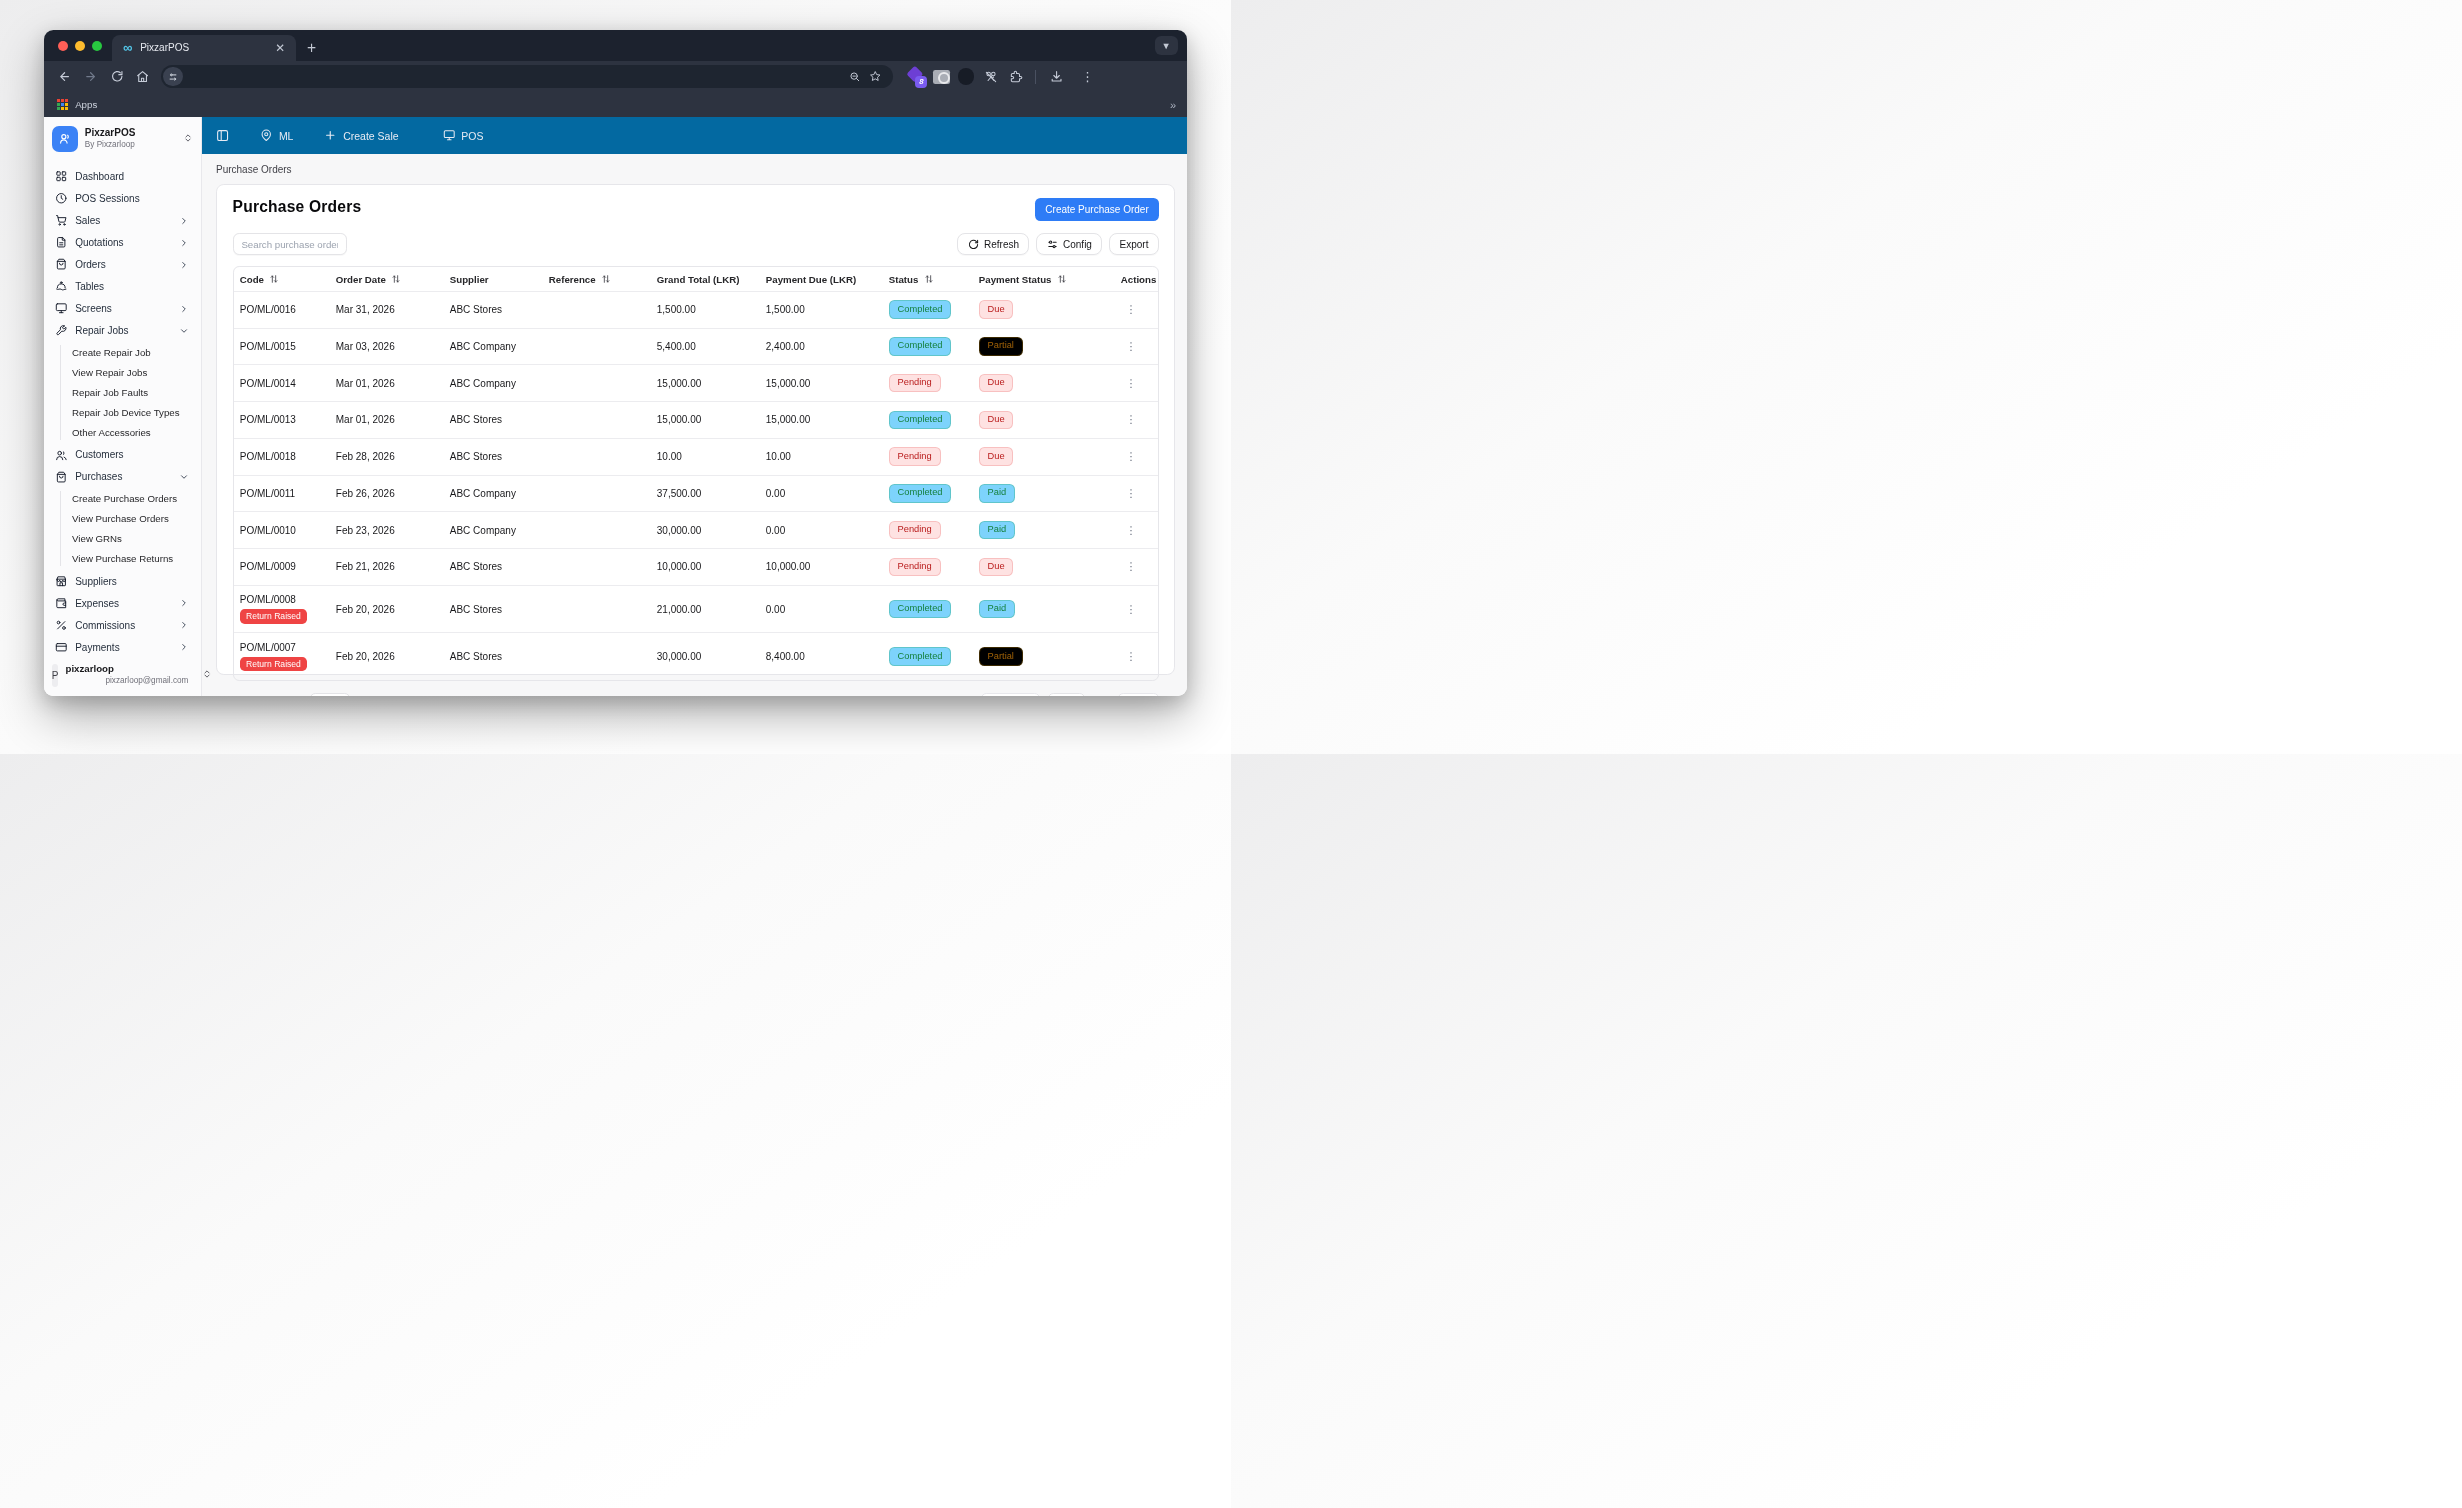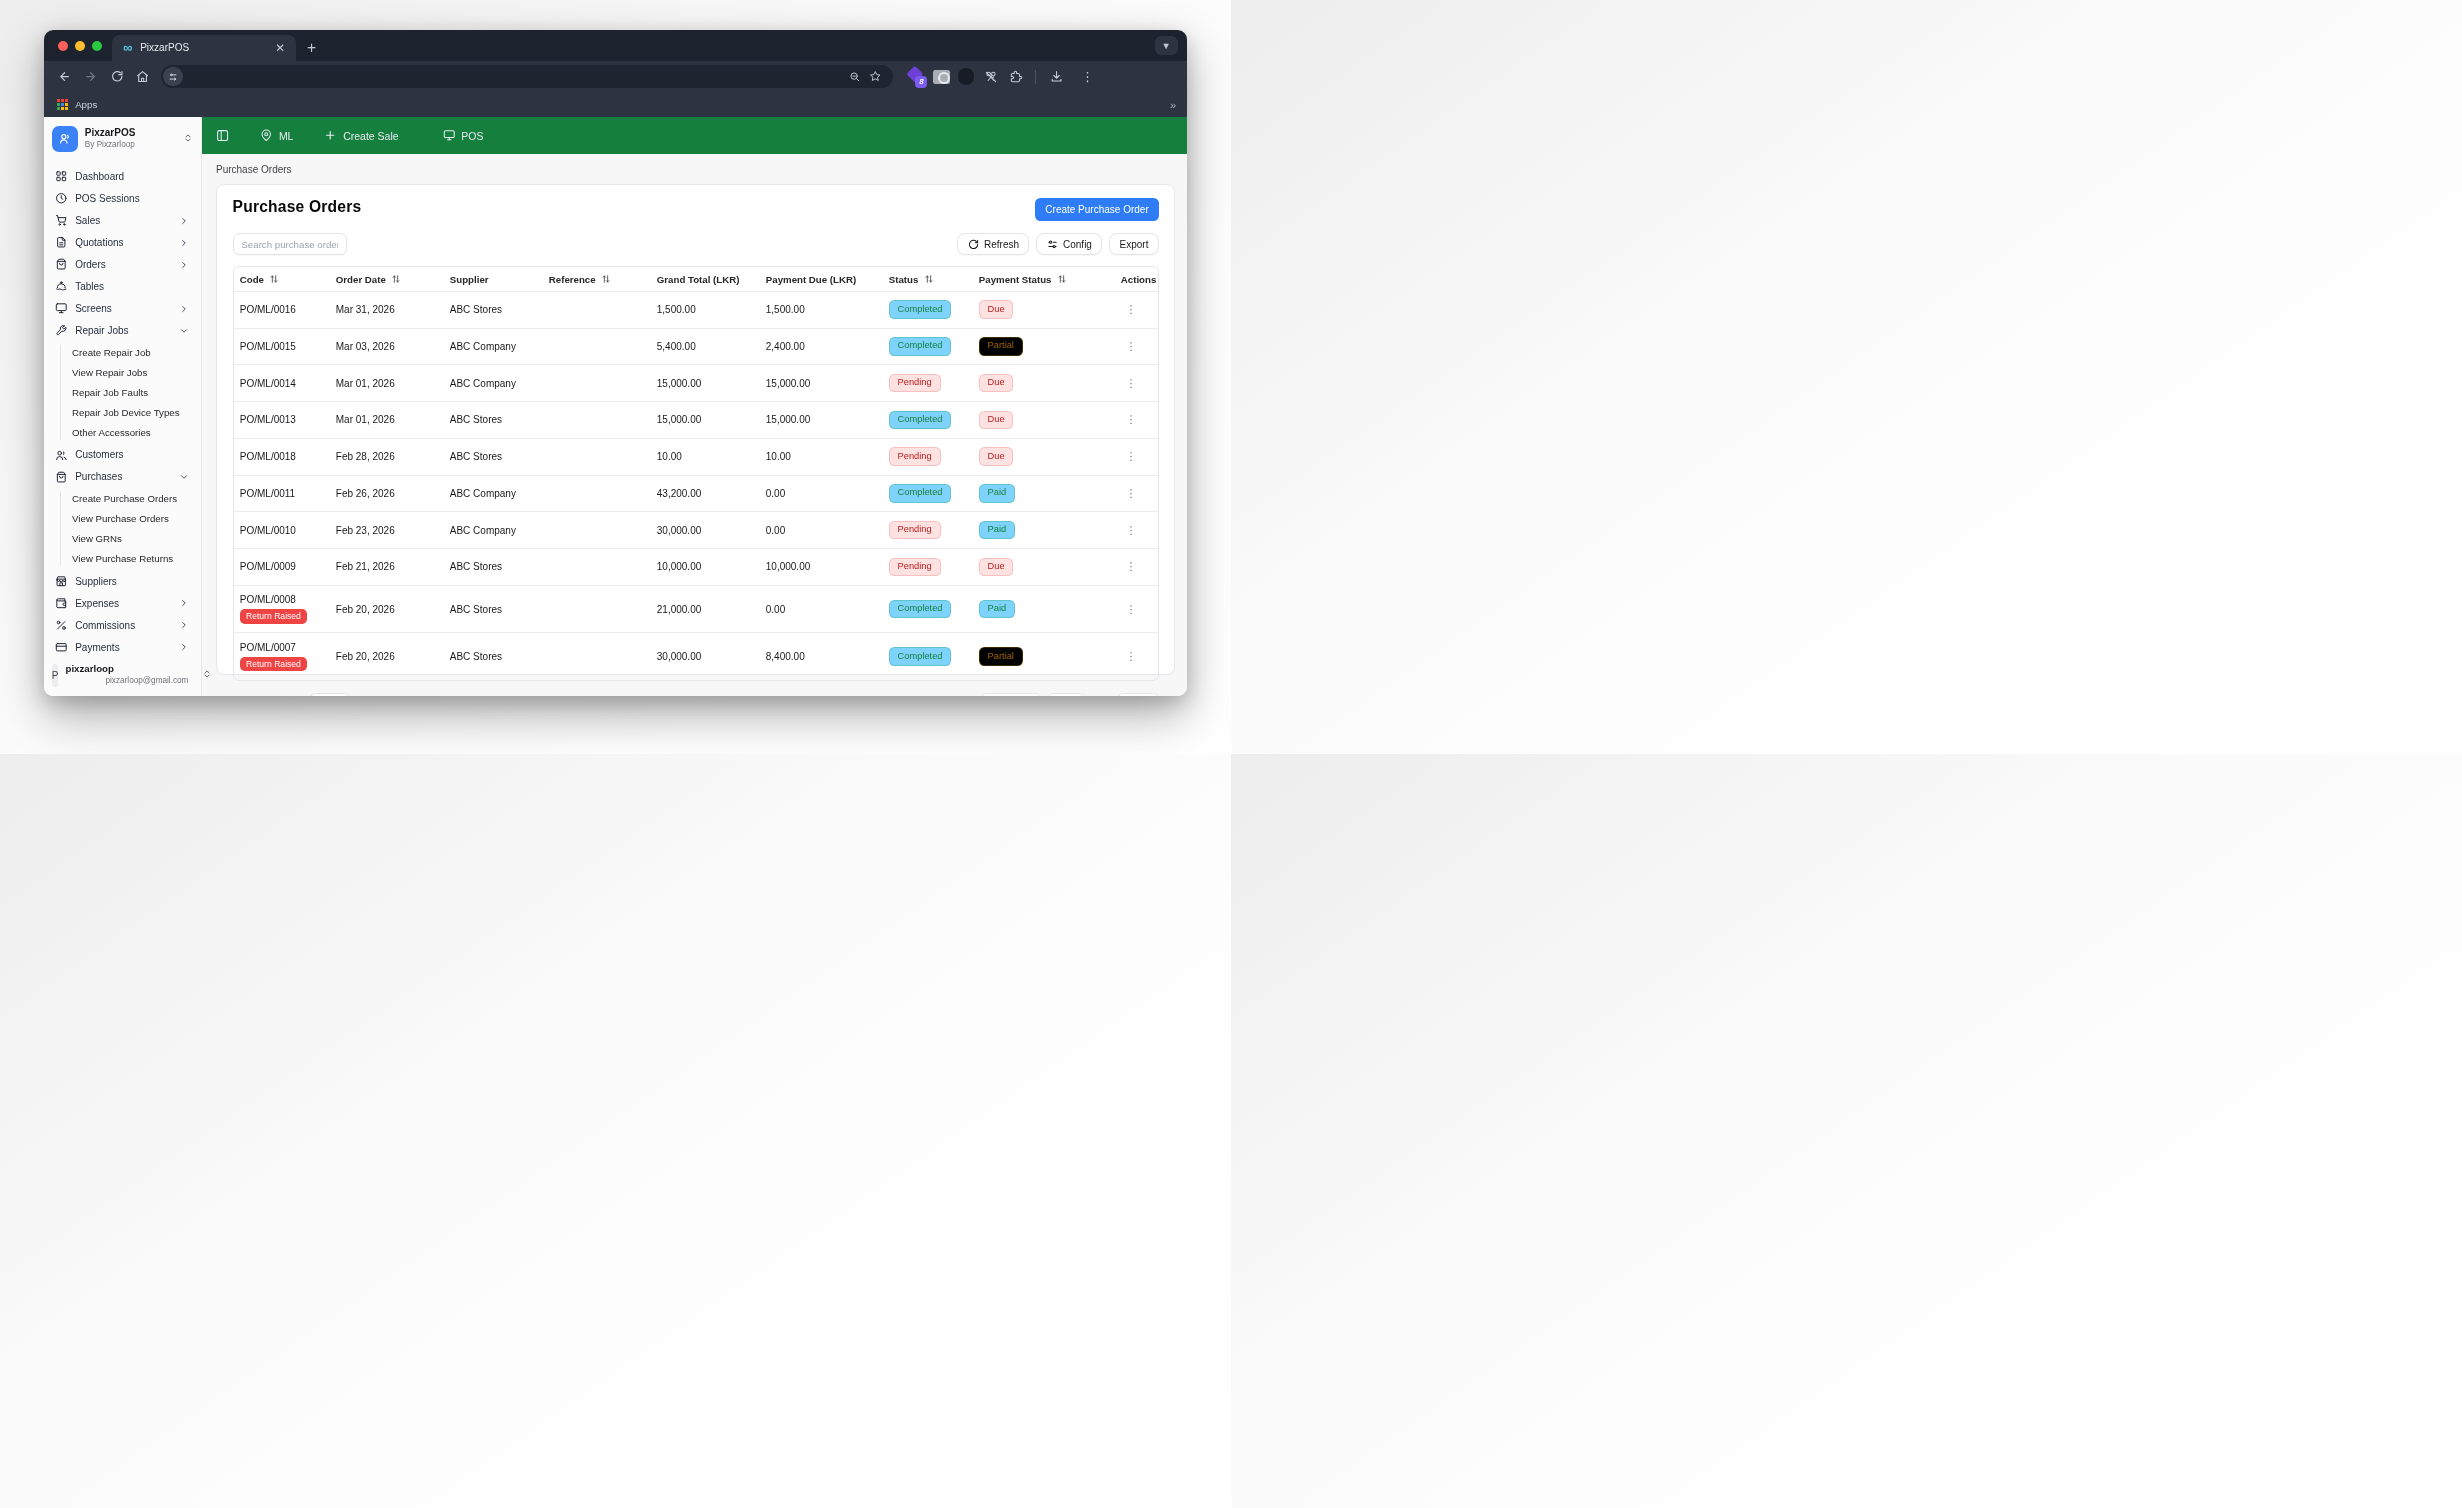--- a/index.html
+++ b/index.html
@@ -64,21 +64,21 @@
   .side-children { position:relative; margin:0.8px 0 1.6px 0; padding-left:18.7px; }
   .side-children:before { content:""; position:absolute; left:11.7px; top:2.3px; bottom:2.3px; width:0.8px; background:#e4e4e8; }
   .side-child { display:flex; align-items:center; height:20px; font-size:9.7px; color:#27272a; border-radius:4.7px; padding:0 4.7px; cursor:pointer; white-space:nowrap; }
   .side-user { display:flex; align-items:center; gap:7px; padding:7.8px 9.3px 9.3px 7.8px; }
   .side-user .uav { width:23px; height:23px; border-radius:6.2px; background:#ededf0; color:#3f3f46; font-size:10px; display:flex; align-items:center; justify-content:center; }
   .side-user .n1 { font-size:9.7px; font-weight:bold; color:#18181b; line-height:1.3; }
   .side-user .n2 { font-size:8.2px; color:#71717a; line-height:1.3;padding-left:40px; }
   .side-user .grow { flex:1; }
 
   .main { flex:1; display:flex; flex-direction:column; min-width:0; }
-  .appbar { height:37px; background:#15803d; display:flex; align-items:center; padding:0 14px; color:#e7ebf4; font-size:10.5px; flex-shrink:0; }
+  .appbar { height:37px; background:#0369a1; display:flex; align-items:center; padding:0 14px; color:#e7ebf4; font-size:10.5px; flex-shrink:0; }
   .appbar .group { display:flex; align-items:center; gap:6.2px; margin-left:31px; cursor:pointer; }
   .appbar .group:first-child { margin-left:0; }
   .appbar svg { display:block; }
 
   .content { flex:1; padding:10px 11.7px 0 14px; overflow:hidden; }
   .breadcrumb { font-size:10px; color:#3f3f46; margin-bottom:9.3px; }
 
   .card { background:#fff; border:0.8px solid #e6e6ea; border-radius:7.8px; padding:13.2px 15.6px 12.5px 15.6px; height:491px; }
   .card-head { display:flex; align-items:flex-start; justify-content:space-between; }
   .page-title { font-size:15.6px; font-weight:bold; color:#09090b; letter-spacing:0.2px; }
@@ -690,21 +690,21 @@
                       <td><span class="badge b-red">Due</span></td>
                       <td><button class="kebab">⋮</button></td>
                     </tr>
                     <tr>
                       <td>
                         <div>PO/ML/0011</div>
                       </td>
                       <td>Feb 26, 2026</td>
                       <td>ABC Company</td>
                       <td></td>
-                      <td>43,200.00</td>
+                      <td>37,500.00</td>
                       <td>0.00</td>
                       <td><span class="badge b-green">Completed</span></td>
                       <td><span class="badge b-green">Paid</span></td>
                       <td><button class="kebab">⋮</button></td>
                     </tr>
                     <tr>
                       <td>
                         <div>PO/ML/0010</div>
                       </td>
                       <td>Feb 23, 2026</td>

